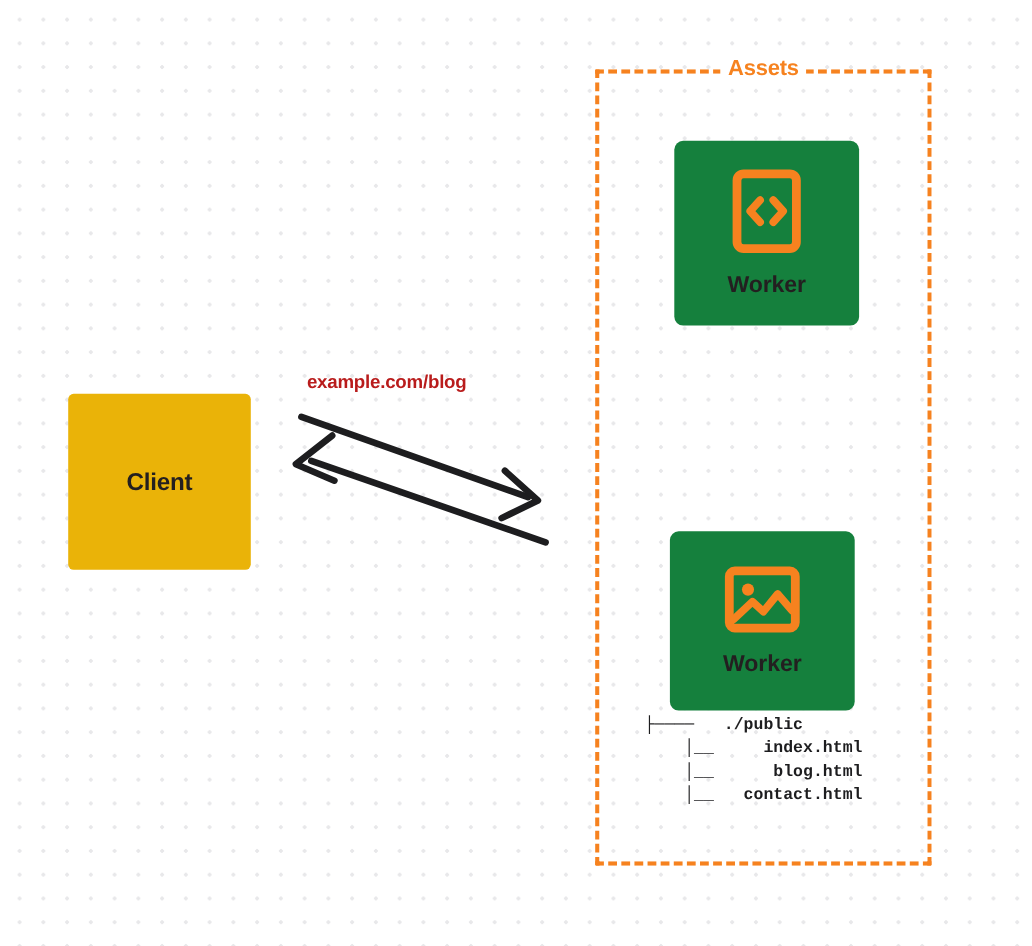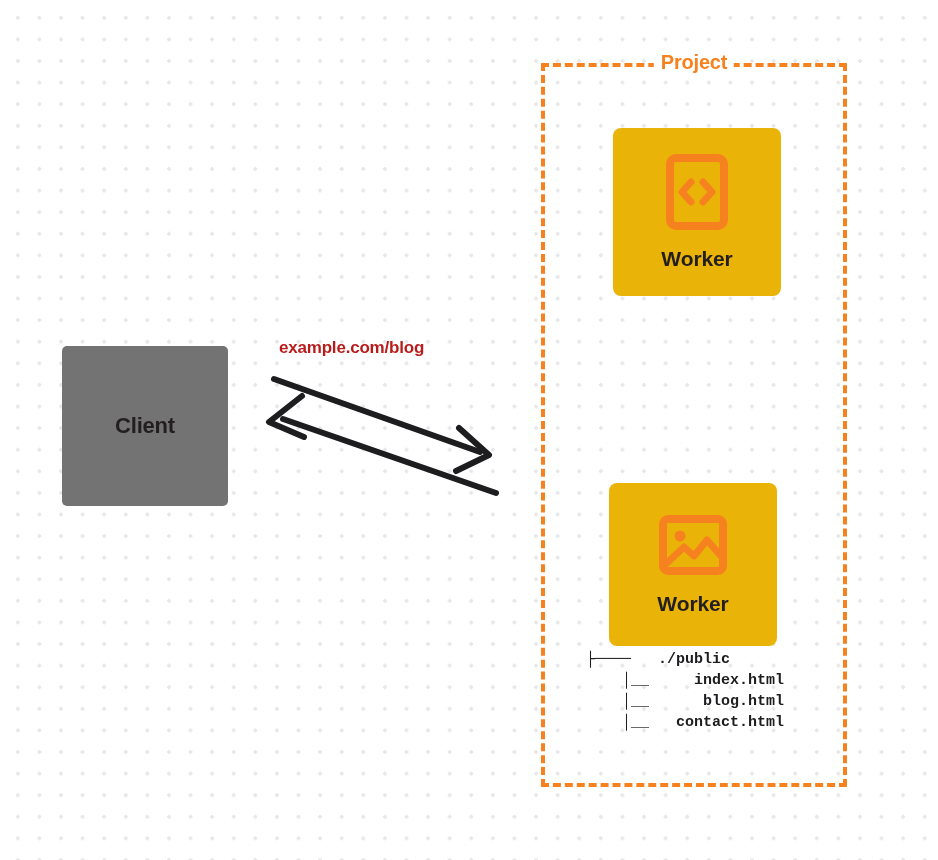--- a/index.html
+++ b/index.html
@@ -50,21 +50,21 @@
     font-weight: 700;
     line-height: 26px;
     white-space: nowrap;
     letter-spacing: -0.2px;
   }
 
   
   .node-card {
     position: absolute;
     box-sizing: border-box;
-    background: #eab308;
+    background: #15803d;
     border-radius: 8px;
     display: flex;
     flex-direction: column;
     align-items: center;
     justify-content: center;
   }
   .node-card .node-icon {
     display: block;
     line-height: 0;
   }
@@ -99,25 +99,25 @@
     font-weight: 700;
     line-height: 21px;
     color: #1d1d1f;
     white-space: pre;
   }
 
   
   #client-box {
     position: absolute;
     left: 62px;
-    top: 346px;
+    top: 358px;
     width: 166px;
     height: 160px;
     box-sizing: border-box;
-    background: #737373;
+    background: #eab308;
     border-radius: 5px;
     display: flex;
     align-items: center;
     justify-content: center;
   }
   #client-box .node-label {
     font-size: 22px;
     font-weight: 700;
     color: #231f20;
     letter-spacing: -0.2px;
@@ -165,21 +165,21 @@
     </g>
 
     <g>
       <line x1="496" y1="493" x2="283" y2="419" stroke="#1d1d1f" stroke-width="6" stroke-linecap="round"></line>
       <polyline points="302,396 269,422 304,437" fill="none" stroke="#1d1d1f" stroke-width="6" stroke-linecap="round" stroke-linejoin="round"></polyline>
     </g>
   </svg>
 
   <div class="project-group">
     <div class="project-border"></div>
-    <div class="project-label">Project</div>
+    <div class="project-label">Assets</div>
   </div>
 
   <div id="worker-card" class="node-card">
     <span class="node-icon">
       <svg width="64" height="78" viewBox="0 0 64 78" xmlns="http://www.w3.org/2000/svg">
         <rect x="5" y="5" width="54" height="68" rx="6" ry="6" fill="none" stroke="#f6821f" stroke-width="8"></rect>
         <polyline points="26,29 17,39 26,49" fill="none" stroke="#f6821f" stroke-width="7" stroke-linecap="round" stroke-linejoin="round"></polyline>
         <polyline points="38,29 47,39 38,49" fill="none" stroke="#f6821f" stroke-width="7" stroke-linecap="round" stroke-linejoin="round"></polyline>
       </svg>
     </span>

